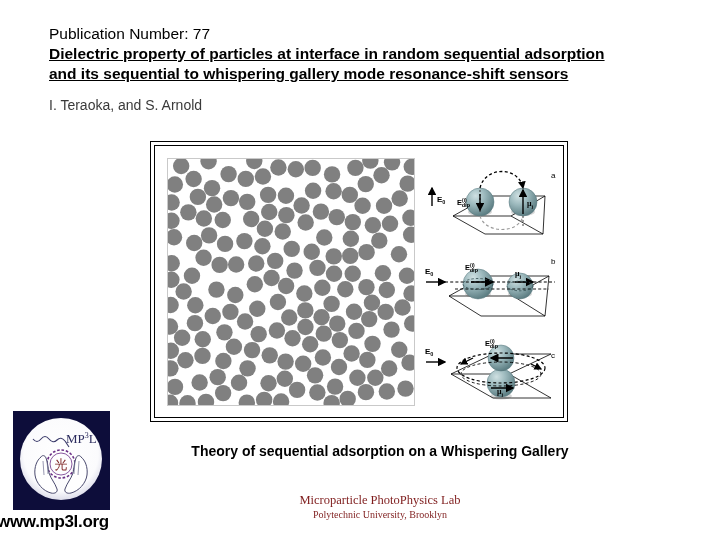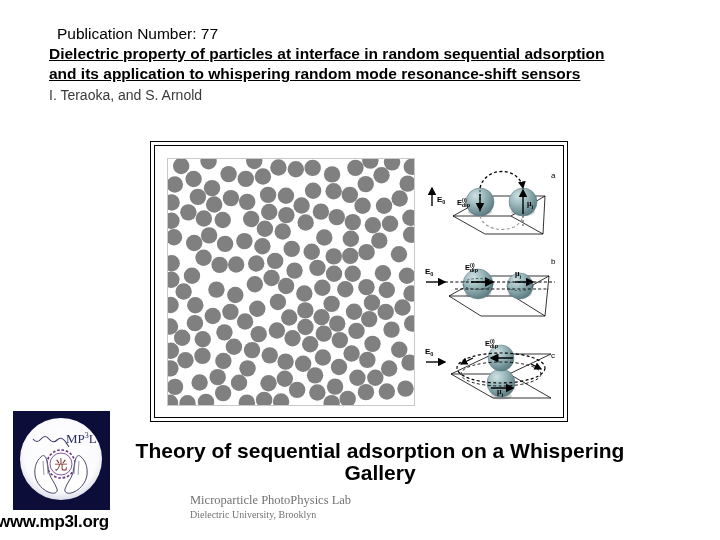--- a/index.html
+++ b/index.html
@@ -22,38 +22,37 @@
     left: 49px;
     top: 24px;
     width: 640px;
   }
   .pub-number {
     font-size: 15.5px;
     line-height: 20px;
     font-weight: normal;
     color: #000;
     white-space: nowrap;
-    margin-left: 8px;
   }
   .title-line {
     font-size: 15.5px;
     line-height: 20px;
     font-weight: bold;
     color: #000;
     white-space: nowrap;
     text-decoration: underline;
   }
   .authors-line, .journal-line {
     font-size: 14px;
     line-height: 19px;
     font-weight: normal;
     color: #3a3a3a;
     white-space: nowrap;
   }
-  .authors-line { margin-top: 2px; }
+  .authors-line { margin-top: 12px; }
 
   
   #figure-frame {
     position: absolute;
     left: 150px;
     top: 141px;
     width: 418px;
     height: 281px;
     background: #ffffff;
     border: 1px solid #000000;
@@ -105,35 +104,35 @@
 
   
   #caption-block {
     position: absolute;
     left: 110px;
     top: 440px;
     width: 540px;
     text-align: center;
   }
   .caption-line {
-    font-size: 21px;
+    font-size: 14px;
     line-height: 22px;
     font-weight: bold;
     color: #000;
   }
 
   
   #lab-block {
     position: absolute;
     left: 190px;
     top: 493px;
     width: 380px;
-    text-align: left;
+    text-align: center;
     font-family: "Liberation Serif", serif;
-    color: #737373;
+    color: #7f1d1d;
   }
   .lab-name {
     font-size: 12.5px;
     line-height: 15px;
   }
   .lab-affil {
     font-size: 10px;
     line-height: 13px;
   }
   .lab-city {
@@ -165,21 +164,21 @@
     white-space: nowrap;
     line-height: 22px;
   }
 </style>
 </head>
 <body>
 
 <div id="header-block">
   <div class="pub-number">Publication Number: 77</div>
   <div class="title-line">Dielectric property of particles at interface in random sequential adsorption</div>
-  <div class="title-line">and its application to whispering random mode resonance-shift sensors</div>
+  <div class="title-line">and its sequential to whispering gallery mode resonance-shift sensors</div>
   <div class="authors-line">I. Teraoka, and S. Arnold</div>
 </div>
 
 <div id="figure-frame">
   <div id="figure-inner">
 
     <div id="rsa-panel">
       <svg width="246" height="246" viewBox="0 0 246 246">
         <rect x="0" y="0" width="246" height="246" fill="#ffffff"></rect>
         <g id="rsa-circles" fill="#808080">
@@ -485,21 +484,21 @@
     </div>
   </div>
 </div>
 
 <div id="caption-block">
   <div class="caption-line">Theory of sequential adsorption on a Whispering Gallery</div>
 </div>
 
 <div id="lab-block">
   <div class="lab-name">Microparticle PhotoPhysics Lab</div>
-  <div class="lab-affil">Dielectric University, Brooklyn</div>
+  <div class="lab-affil">Polytechnic University, Brooklyn</div>
 </div>
 
 <div id="logo-box">
   <svg width="97" height="99" viewBox="0 0 97 99">
     <rect x="0" y="0" width="97" height="99" fill="#0d0d3a"></rect>
     <defs>
       <radialGradient id="discG" cx="50%" cy="44%" r="58%">
         <stop offset="0%" stop-color="#ffffff"></stop>
         <stop offset="78%" stop-color="#fbfbfd"></stop>
         <stop offset="100%" stop-color="#d9d9e8"></stop>

